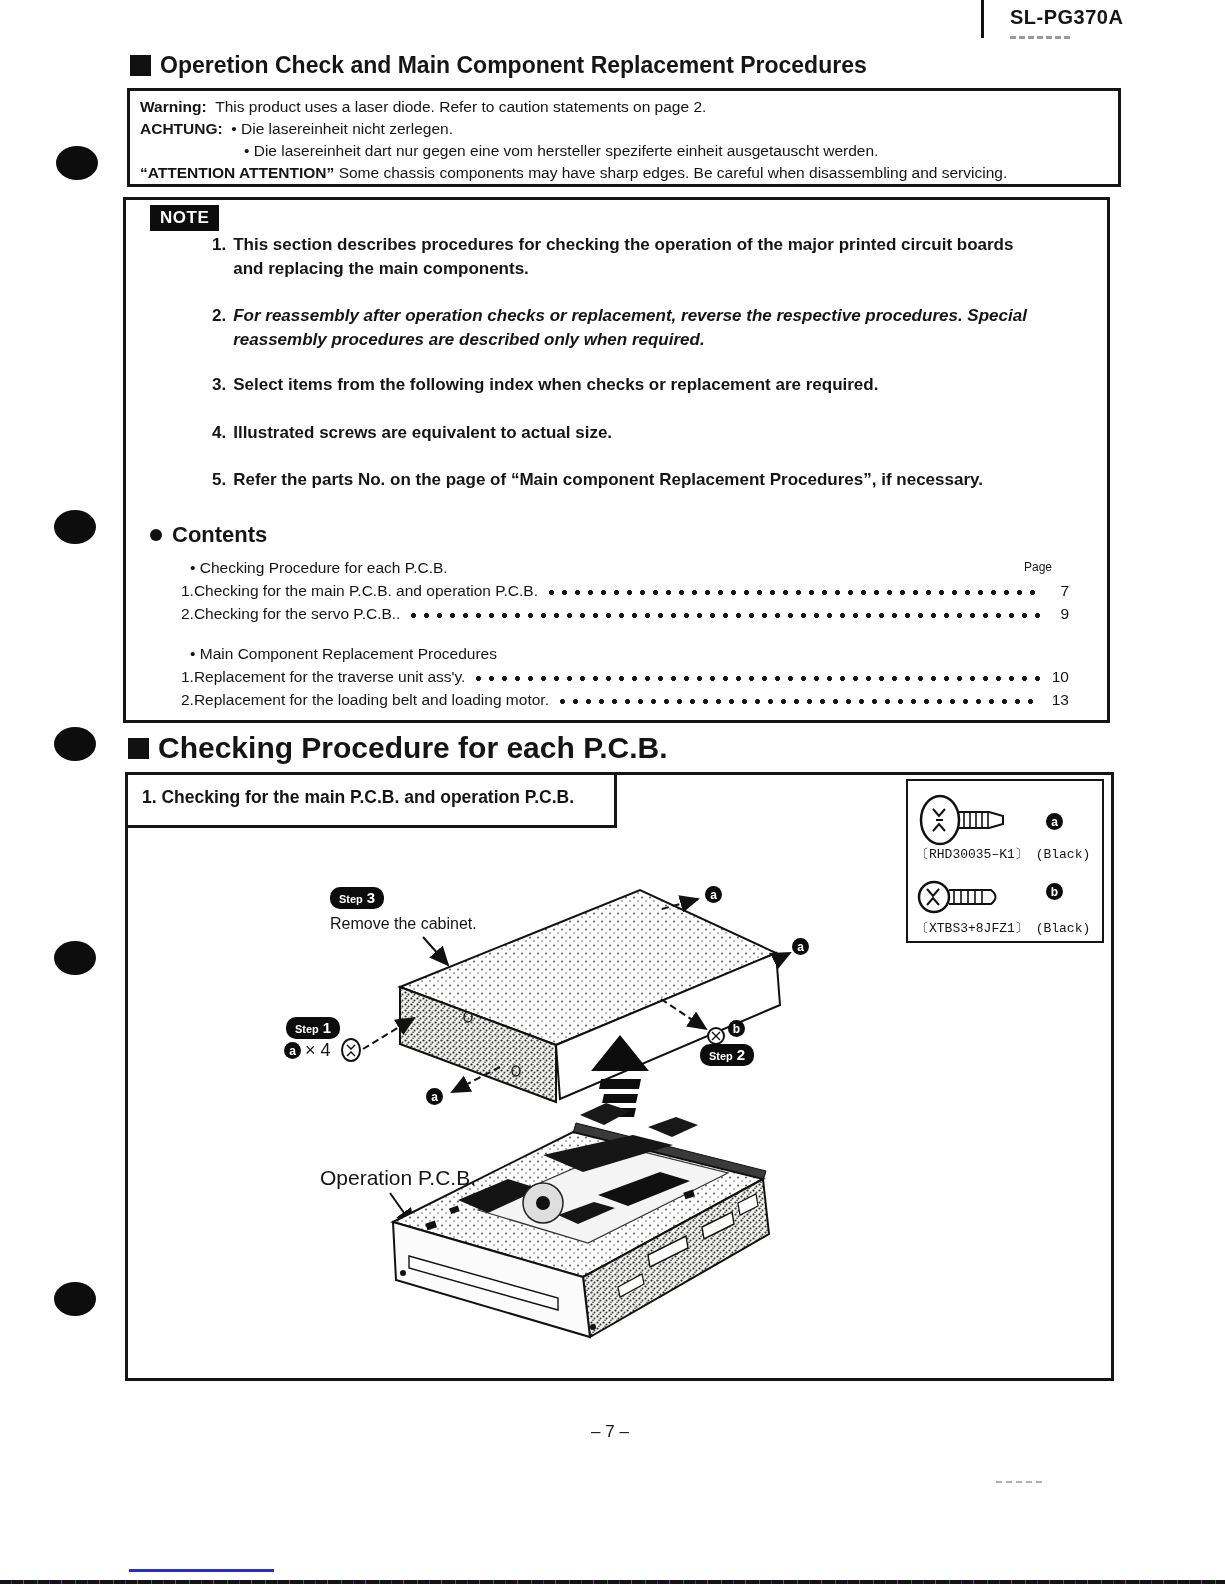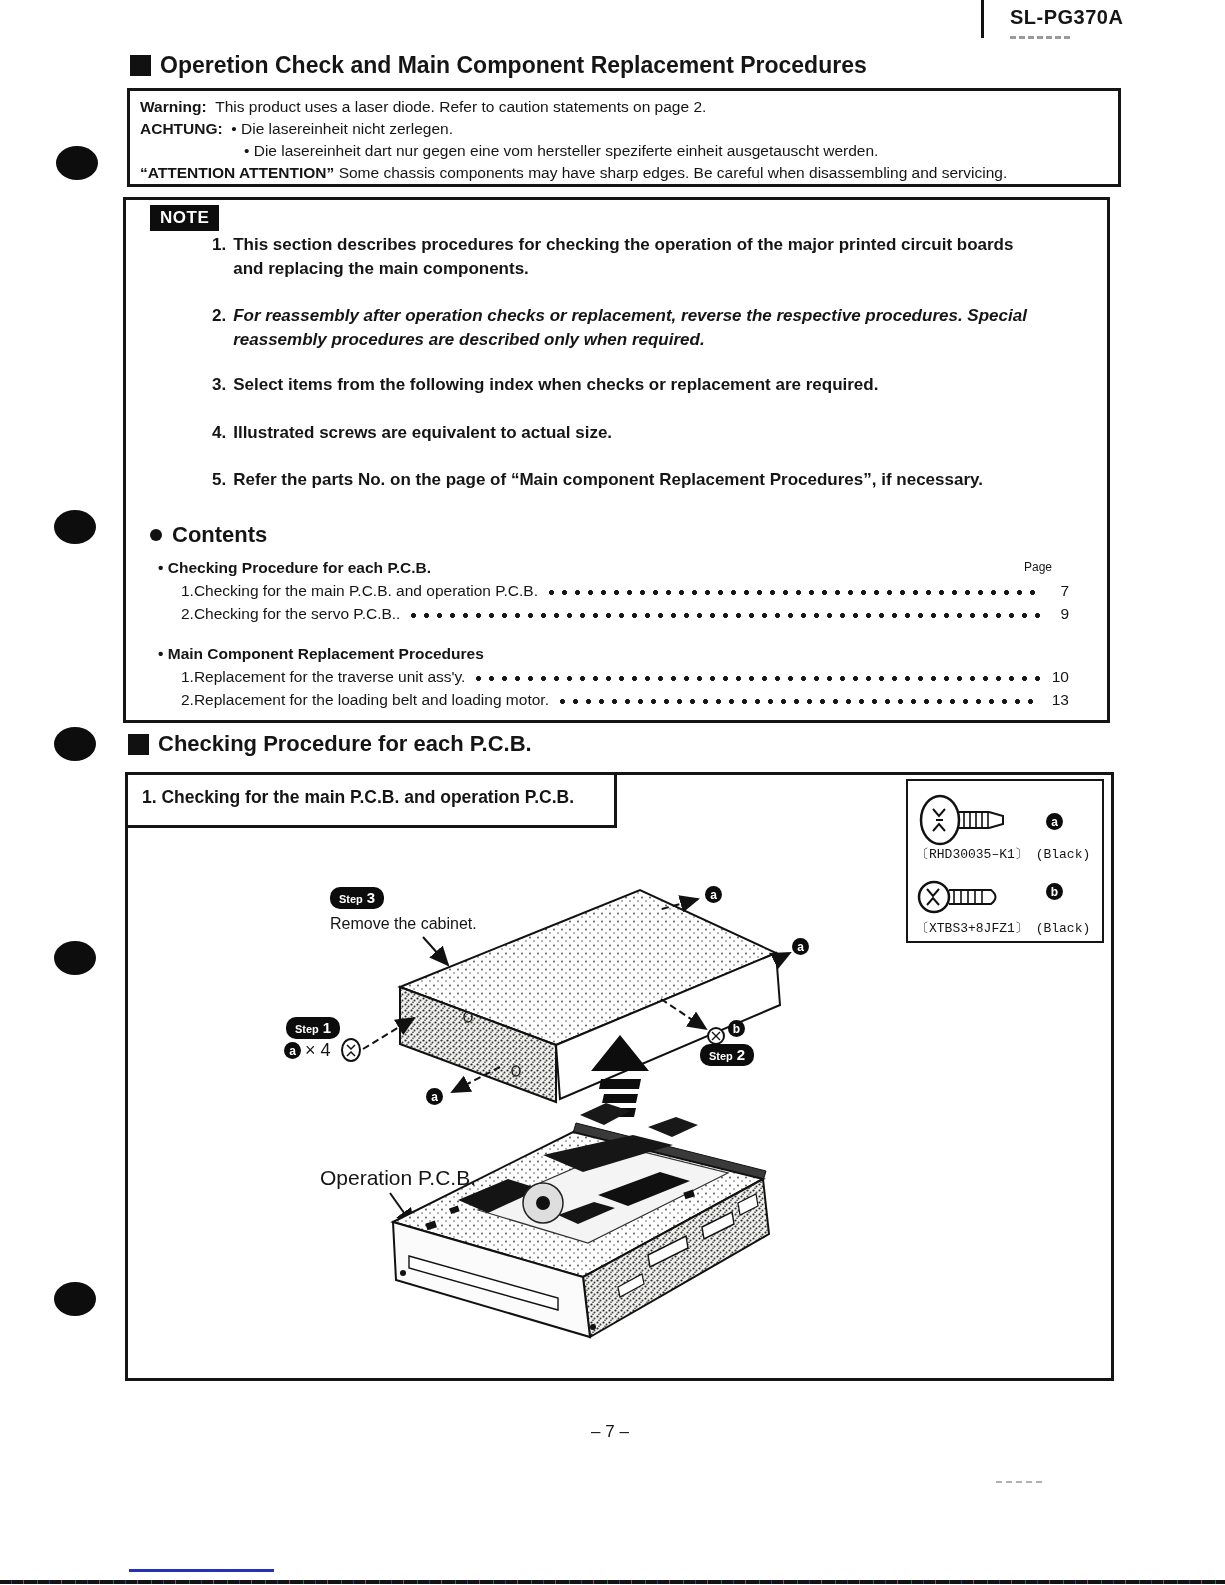--- a/index.html
+++ b/index.html
@@ -25,21 +25,21 @@
   
   .notebox{position:absolute;left:123px;top:197px;width:987px;height:526px;border:3px solid #151515;box-sizing:border-box;}
   .notebadge{position:absolute;left:24px;top:5px;background:#0d0d0d;color:#fff;font-weight:bold;
     font-size:17px;padding:3px 10px;letter-spacing:0.5px;}
   .note-item{position:absolute;left:86px;display:flex;gap:7px;font-weight:bold;font-size:17px;line-height:24px;}
   .note-item .txt{width:805px;}
   .note-item.it .txt{font-style:italic;}
   .contents-h{position:absolute;left:24px;top:322px;display:flex;align-items:center;gap:10px;
     font-size:22px;font-weight:bold;}
   .dot-bullet{width:12px;height:12px;border-radius:50%;background:#111;flex:0 0 auto;}
-  .toc-sub{position:absolute;left:32px;font-size:15.5px;font-weight:bold;}
+  .toc-sub{position:absolute;left:64px;font-size:15.5px;font-weight:normal;}
   .toc-page-label{position:absolute;left:898px;top:360px;font-size:12px;}
   .toc-row{position:absolute;left:55px;width:888px;display:flex;align-items:center;font-size:15.5px;}
   .toc-row .lbl{white-space:nowrap;}
   .dots{flex:1;height:9px;margin:2px 6px 0 10px;
     background-image:radial-gradient(circle at 3.5px 4.5px,#161616 2.2px,transparent 2.7px);
     background-size:13px 9px;background-repeat:repeat-x;}
   .pgnum{min-width:22px;text-align:right;}
   
   .diagbox{position:absolute;left:125px;top:772px;width:983px;height:603px;border:3px solid #151515;box-sizing:content-box;}
   .d-titlebox{position:absolute;left:-3px;top:-3px;width:492px;height:56px;border:3px solid #151515;background:#fff;
@@ -137,21 +137,21 @@
     <span class="dots"></span>
     <span class="pgnum">10</span>
   </div>
   <div class="toc-row" style="top:491px;">
     <span class="lbl">2.Replacement for the loading belt and loading motor.</span>
     <span class="dots"></span>
     <span class="pgnum">13</span>
   </div>
 </div>
 
-<div class="h1" style="left:128px;top:731px;font-size:22px;justify-content:flex-end;">
+<div class="h1" style="left:128px;top:731px;font-size:30px;justify-content:flex-end;">
   <span class="sq"></span>
   <span>Checking Procedure for each P.C.B.</span>
 </div>
 
 <div class="diagbox">
 
   <svg width="983" height="603" viewBox="0 0 983 603" style="position:absolute;left:0;top:0;">
     <defs>
       <pattern id="stipA" width="8" height="8" patternUnits="userSpaceOnUse">
         <rect width="8" height="8" fill="#ffffff"></rect>

